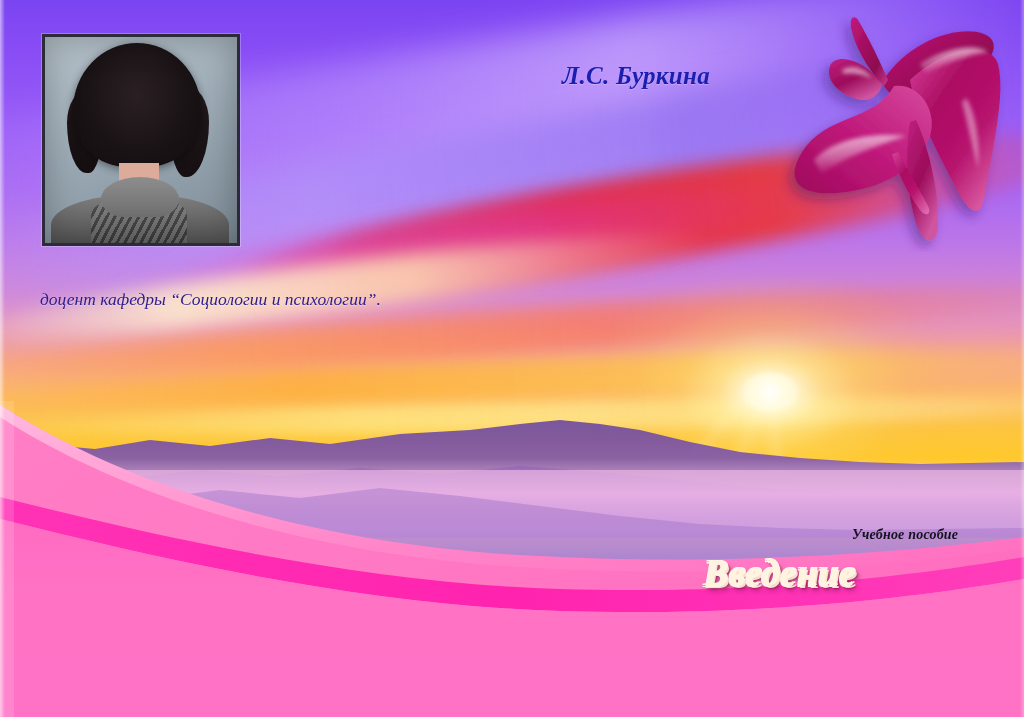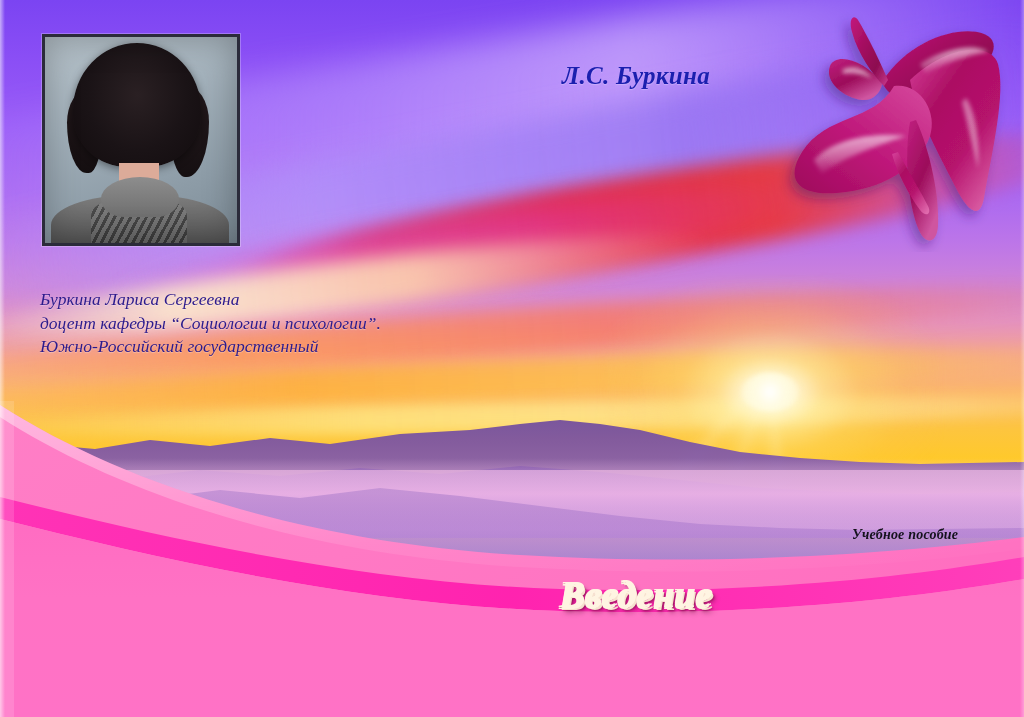--- a/index.html
+++ b/index.html
@@ -210,22 +210,22 @@
   }
   .bio div{white-space:nowrap;}
   .manual-label{
     position:absolute;left:852px;top:527px;
     font-size:14px;font-weight:bold;color:#14121c;
     font-family:"Liberation Serif", serif;
     letter-spacing:.2px;white-space:nowrap;
   }
 
   .book-title{
-    position:absolute;left:560px;top:573px;width:440px;
-    text-align:left;
+    position:absolute;left:560px;top:551px;width:440px;
+    text-align:center;
     font-size:37px;line-height:46px;font-weight:bold;
     letter-spacing:.5px;
     color:#7d0d3a;
     -webkit-text-stroke:0;
   }
   .book-title .ln{
     display:block;
     background:linear-gradient(180deg,#a8124e 0%,#8e0f42 38%,#6d0b31 62%,#5a0826 100%);
     -webkit-background-clip:text;background-clip:text;
     color:transparent;
@@ -424,23 +424,21 @@
         <path d="M44,158 C62,138 100,130 136,134 C106,144 72,156 52,172 Z" fill="url(#glossy)"></path>
         <path d="M196,96 C206,110 210,140 208,166 C202,142 196,116 192,100 Z" fill="rgba(255,255,255,.45)"></path>
         <path d="M72,68 C82,62 96,66 102,76 C90,72 80,70 74,72 Z" fill="rgba(255,255,255,.6)"></path>
       </g>
     </svg>
   </div>
 
   <div class="author-name">Л.С. Буркина</div>
 
   <div class="bio">
-    <div>Буркина Лариса Сергеевна</div>
     <div>доцент кафедры “Социологии и психологии”.</div>
-    <div>Южно-Российский государственный</div>
   </div>
 
   <div class="manual-label">Учебное пособие</div>
 
   <div class="book-title">
     <span class="ln">Введение</span>
   </div>
 
   <div class="edge-l"></div>
   <div class="edge-r"></div>

